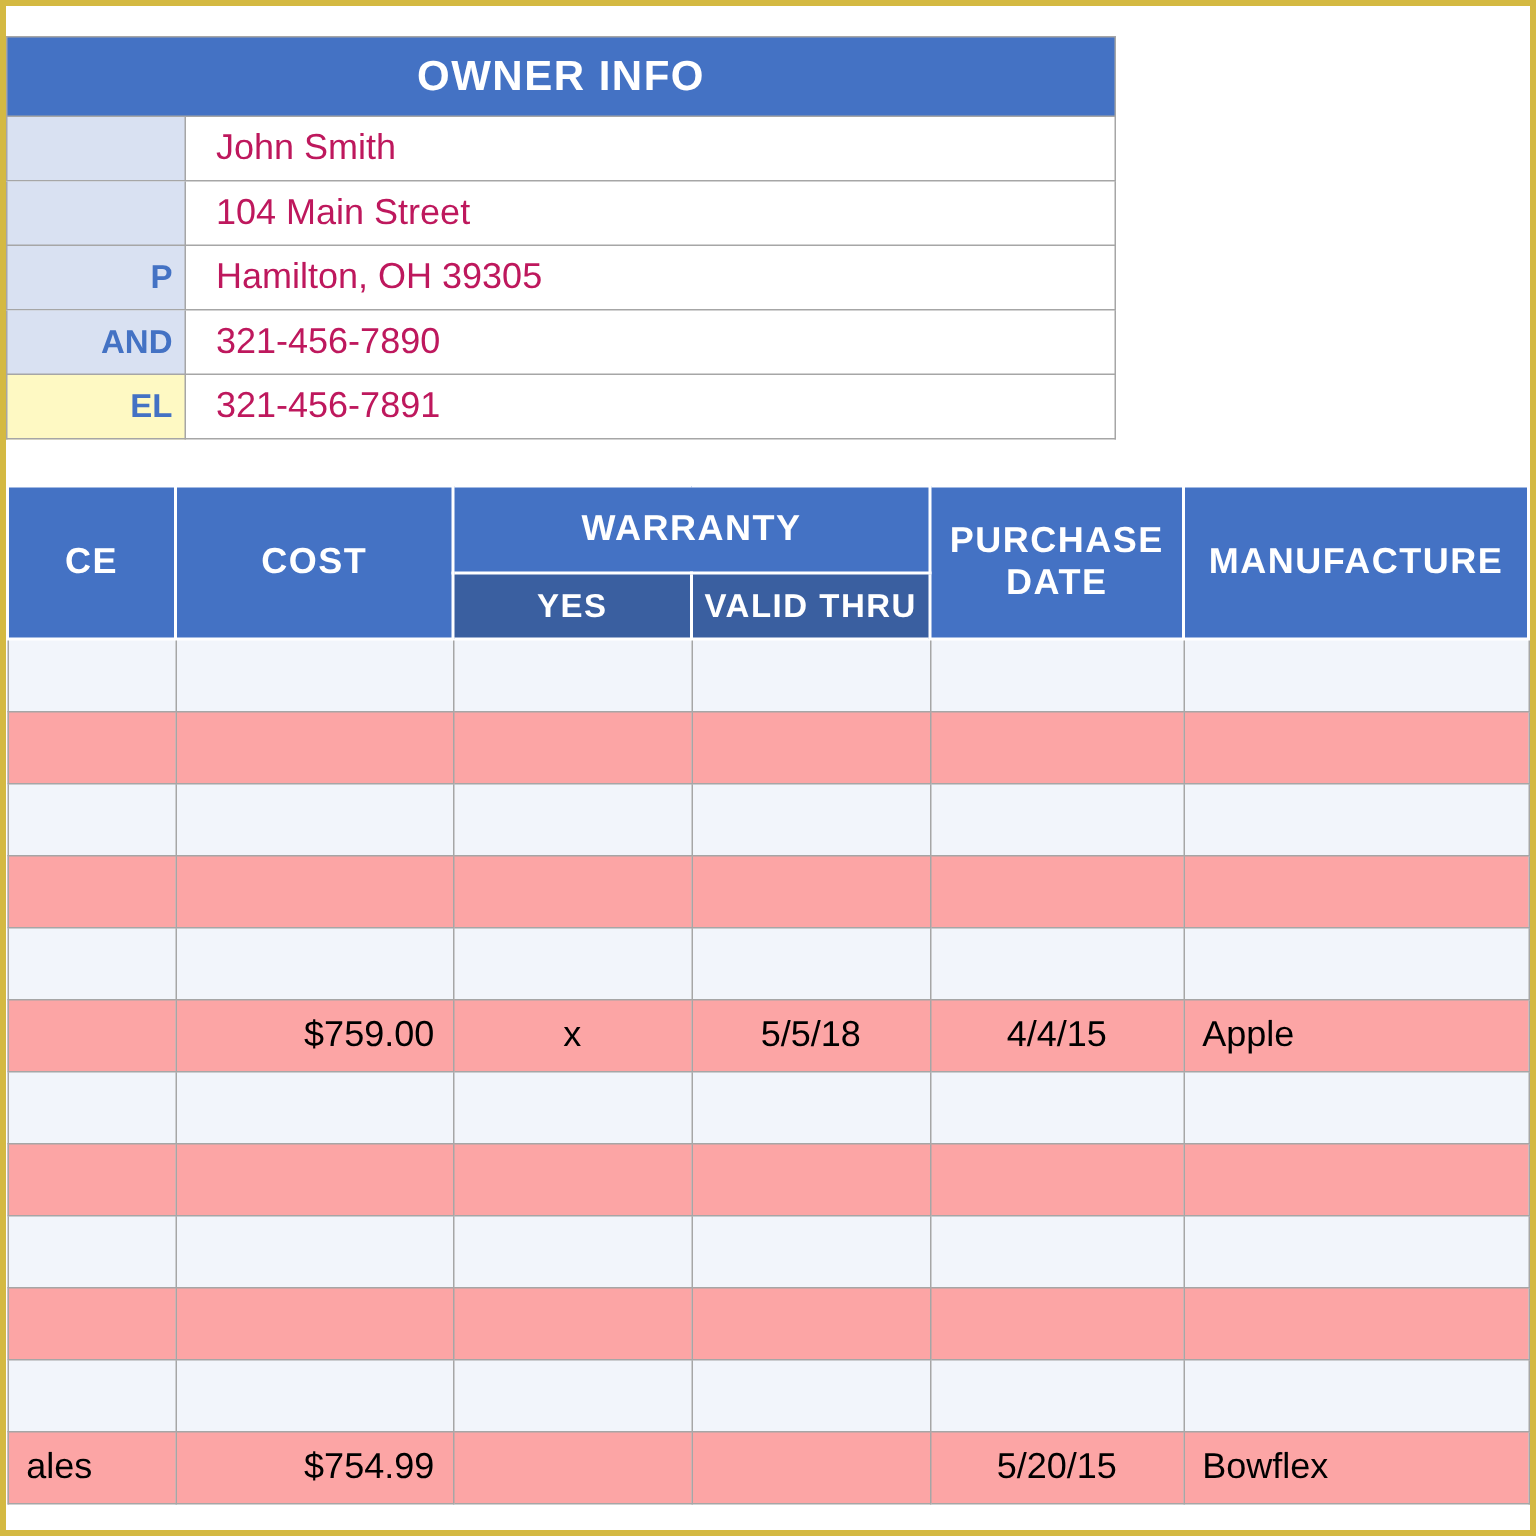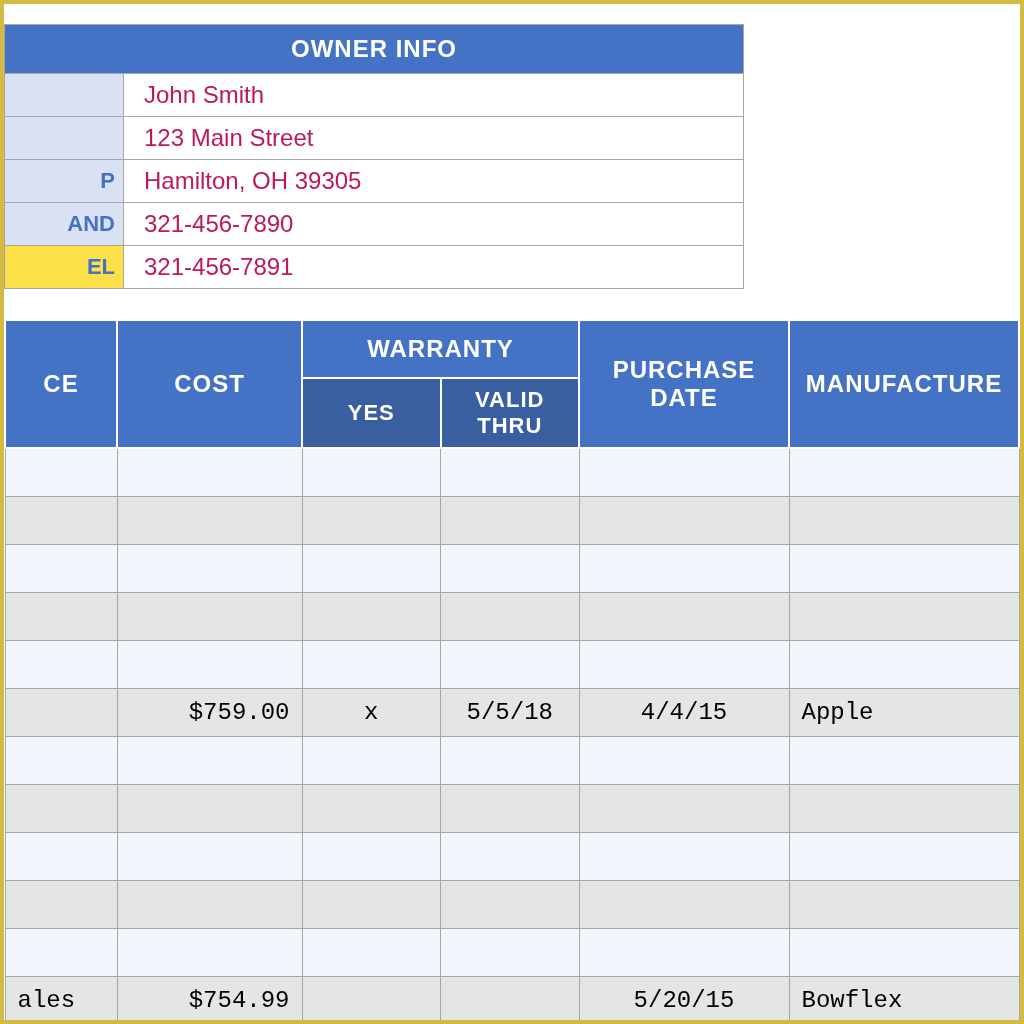--- a/index.html
+++ b/index.html
@@ -12,21 +12,21 @@
     border: 4px solid #d4b942;
     position: relative;
   }
   .owner-section {
     margin-top: 20px;
   }
   .owner-header {
     background: #4472c4;
     color: #fff;
     font-weight: bold;
-    font-size: 24px;
+    font-size: 28px;
     text-align: center;
     padding: 10px 0;
     width: 740px;
     border: 1px solid #a6a6a6;
     letter-spacing: 1px;
   }
   .owner-row {
     display: flex;
     height: 43px;
     align-items: center;
@@ -57,21 +57,21 @@
     align-items: center;
     border: 1px solid #a6a6a6;
     border-top: none;
     border-left: none;
     color: #be185d;
   }
   .owner-row:nth-child(2) .owner-label { background: #d9e1f2; }
   .owner-row:nth-child(3) .owner-label { background: #d9e1f2; }
   .owner-row:nth-child(4) .owner-label { background: #d9e1f2; }
   .owner-row:nth-child(5) .owner-label { background: #d9e1f2; }
-  .owner-row:nth-child(6) .owner-label { background: #fde047; }
+  .owner-row:nth-child(6) .owner-label { background: #fef9c3; }
 
   .main-table {
     margin-top: 30px;
     width: 100%;
     border-collapse: collapse;
     table-layout: fixed;
   }
   .main-table th {
     background: #4472c4;
     color: #fff;
@@ -88,43 +88,43 @@
     padding: 8px 4px;
   }
   .main-table td {
     height: 48px;
     border: 1px solid #a6a6a6;
     font-size: 24px;
     padding: 0 12px;
     color: #000;
   }
   .main-table tr.stripe-light td { background: #f2f5fb; }
-  .main-table tr.stripe-dark td { background: #e5e5e5; font-family: Liberation Mono, monospace; }
+  .main-table tr.stripe-dark td { background: #fca5a5; }
   .col-price { width: 112px; }
   .col-cost { width: 185px; }
   .col-yes { width: 90px; }
   .col-valid { width: 190px; }
-  .col-purchase { width: 210px; }
+  .col-purchase { width: 169px; }
   .col-manu { width: 230px; margin-left: 40px; }
   .text-right { text-align: right; }
   .text-center { text-align: center; }
   .text-left { text-align: left; }
 </style>
 </head>
 <body>
 
 <div class="owner-section">
   <div class="owner-header">OWNER INFO</div>
   <div class="owner-row">
     <div class="owner-label"></div>
     <div class="owner-value">John Smith</div>
   </div>
   <div class="owner-row">
     <div class="owner-label"></div>
-    <div class="owner-value">123 Main Street</div>
+    <div class="owner-value">104 Main Street</div>
   </div>
   <div class="owner-row">
     <div class="owner-label">P</div>
     <div class="owner-value">Hamilton, OH  39305</div>
   </div>
   <div class="owner-row">
     <div class="owner-label">AND</div>
     <div class="owner-value">321-456-7890</div>
   </div>
   <div class="owner-row">

